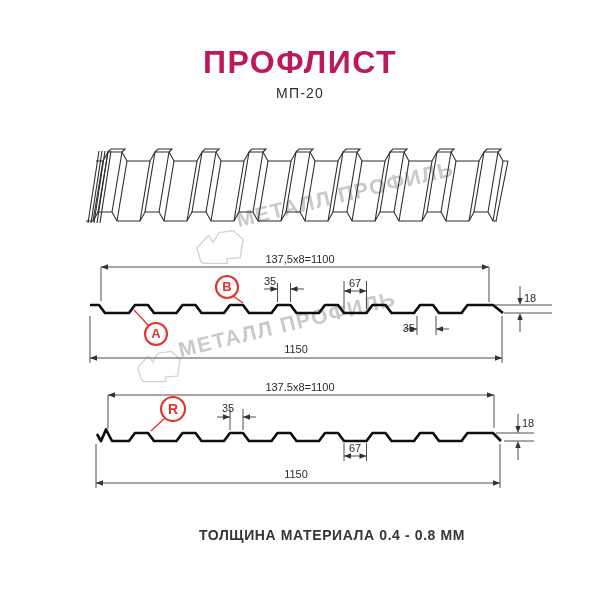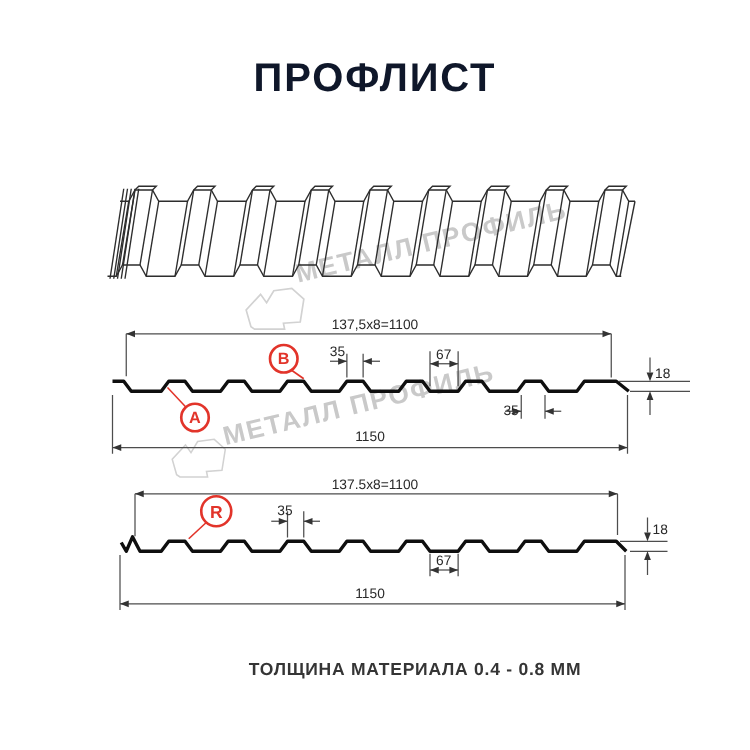--- a/index.html
+++ b/index.html
@@ -1,19 +1,19 @@
 <!DOCTYPE html>
 <html><head>
 <meta charset="utf-8">
 <style>
   html,body{margin:0;padding:0;background:#fff;}
   .canvas{position:relative;width:600px;height:600px;background:#fff;overflow:hidden;
           font-family:"Liberation Sans",sans-serif;}
   .title{position:absolute;top:44px;left:0;width:100%;text-align:center;
-         font-size:32px;font-weight:bold;letter-spacing:1.5px;color:#0f172a;z-index:3;}
+         font-size:32px;font-weight:bold;letter-spacing:1.5px;color:#be185d;z-index:3;}
   .subtitle{position:absolute;top:85px;left:0;width:100%;text-align:center;
          font-size:14px;letter-spacing:1.2px;color:#2d2d2d;z-index:3;}
   .footer{position:absolute;top:527px;left:0;width:100%;text-align:center;
          font-size:14px;font-weight:600;letter-spacing:0.6px;color:#353535;z-index:3;padding-left:32px;}
   .wm{position:absolute;z-index:1;color:#c9c9c9;}
   .wm-text{position:absolute;font-size:21px;font-weight:bold;letter-spacing:1.5px;
          white-space:nowrap;transform:rotate(-13.5deg);transform-origin:left bottom;
          line-height:26px;height:26px;}
   .wm-logo{position:absolute;}
   svg#dwg{position:absolute;left:0;top:0;z-index:2;}
@@ -21,20 +21,21 @@
   .rl{font-family:"Liberation Sans",sans-serif;font-size:13px;font-weight:bold;fill:#e2342a;}
   .redc{fill:#ffffff;stroke:#e2342a;stroke-width:2.1;}
   .lead{stroke:#e2342a;stroke-width:1.3;}
 </style>
 </head>
 <body>
 
 <div class="canvas">
 
   <div class="title">ПРОФЛИСТ</div>
+  <div class="subtitle">МП-20</div>
 
   <div class="wm">
     <svg class="wm-logo" style="left:195px;top:228px;position:absolute;" width="50" height="38" viewBox="0 0 52 38">
       <path d="M 6,34 L 2,20 L 14,7 L 19,14 L 25,4 L 40,2 L 50,11 L 47,30 L 33,31 L 34,36 L 9,36 Z" fill="none" stroke="#d2d2d2" stroke-width="1.4"></path>
     </svg>
     <div class="wm-text" style="left:240px;top:207px;">МЕТАЛЛ ПРОФИЛЬ</div>
   </div>
 
   <div class="wm">
     <svg class="wm-logo" style="left:136px;top:349px;position:absolute;" width="46" height="35" viewBox="0 0 52 38">

